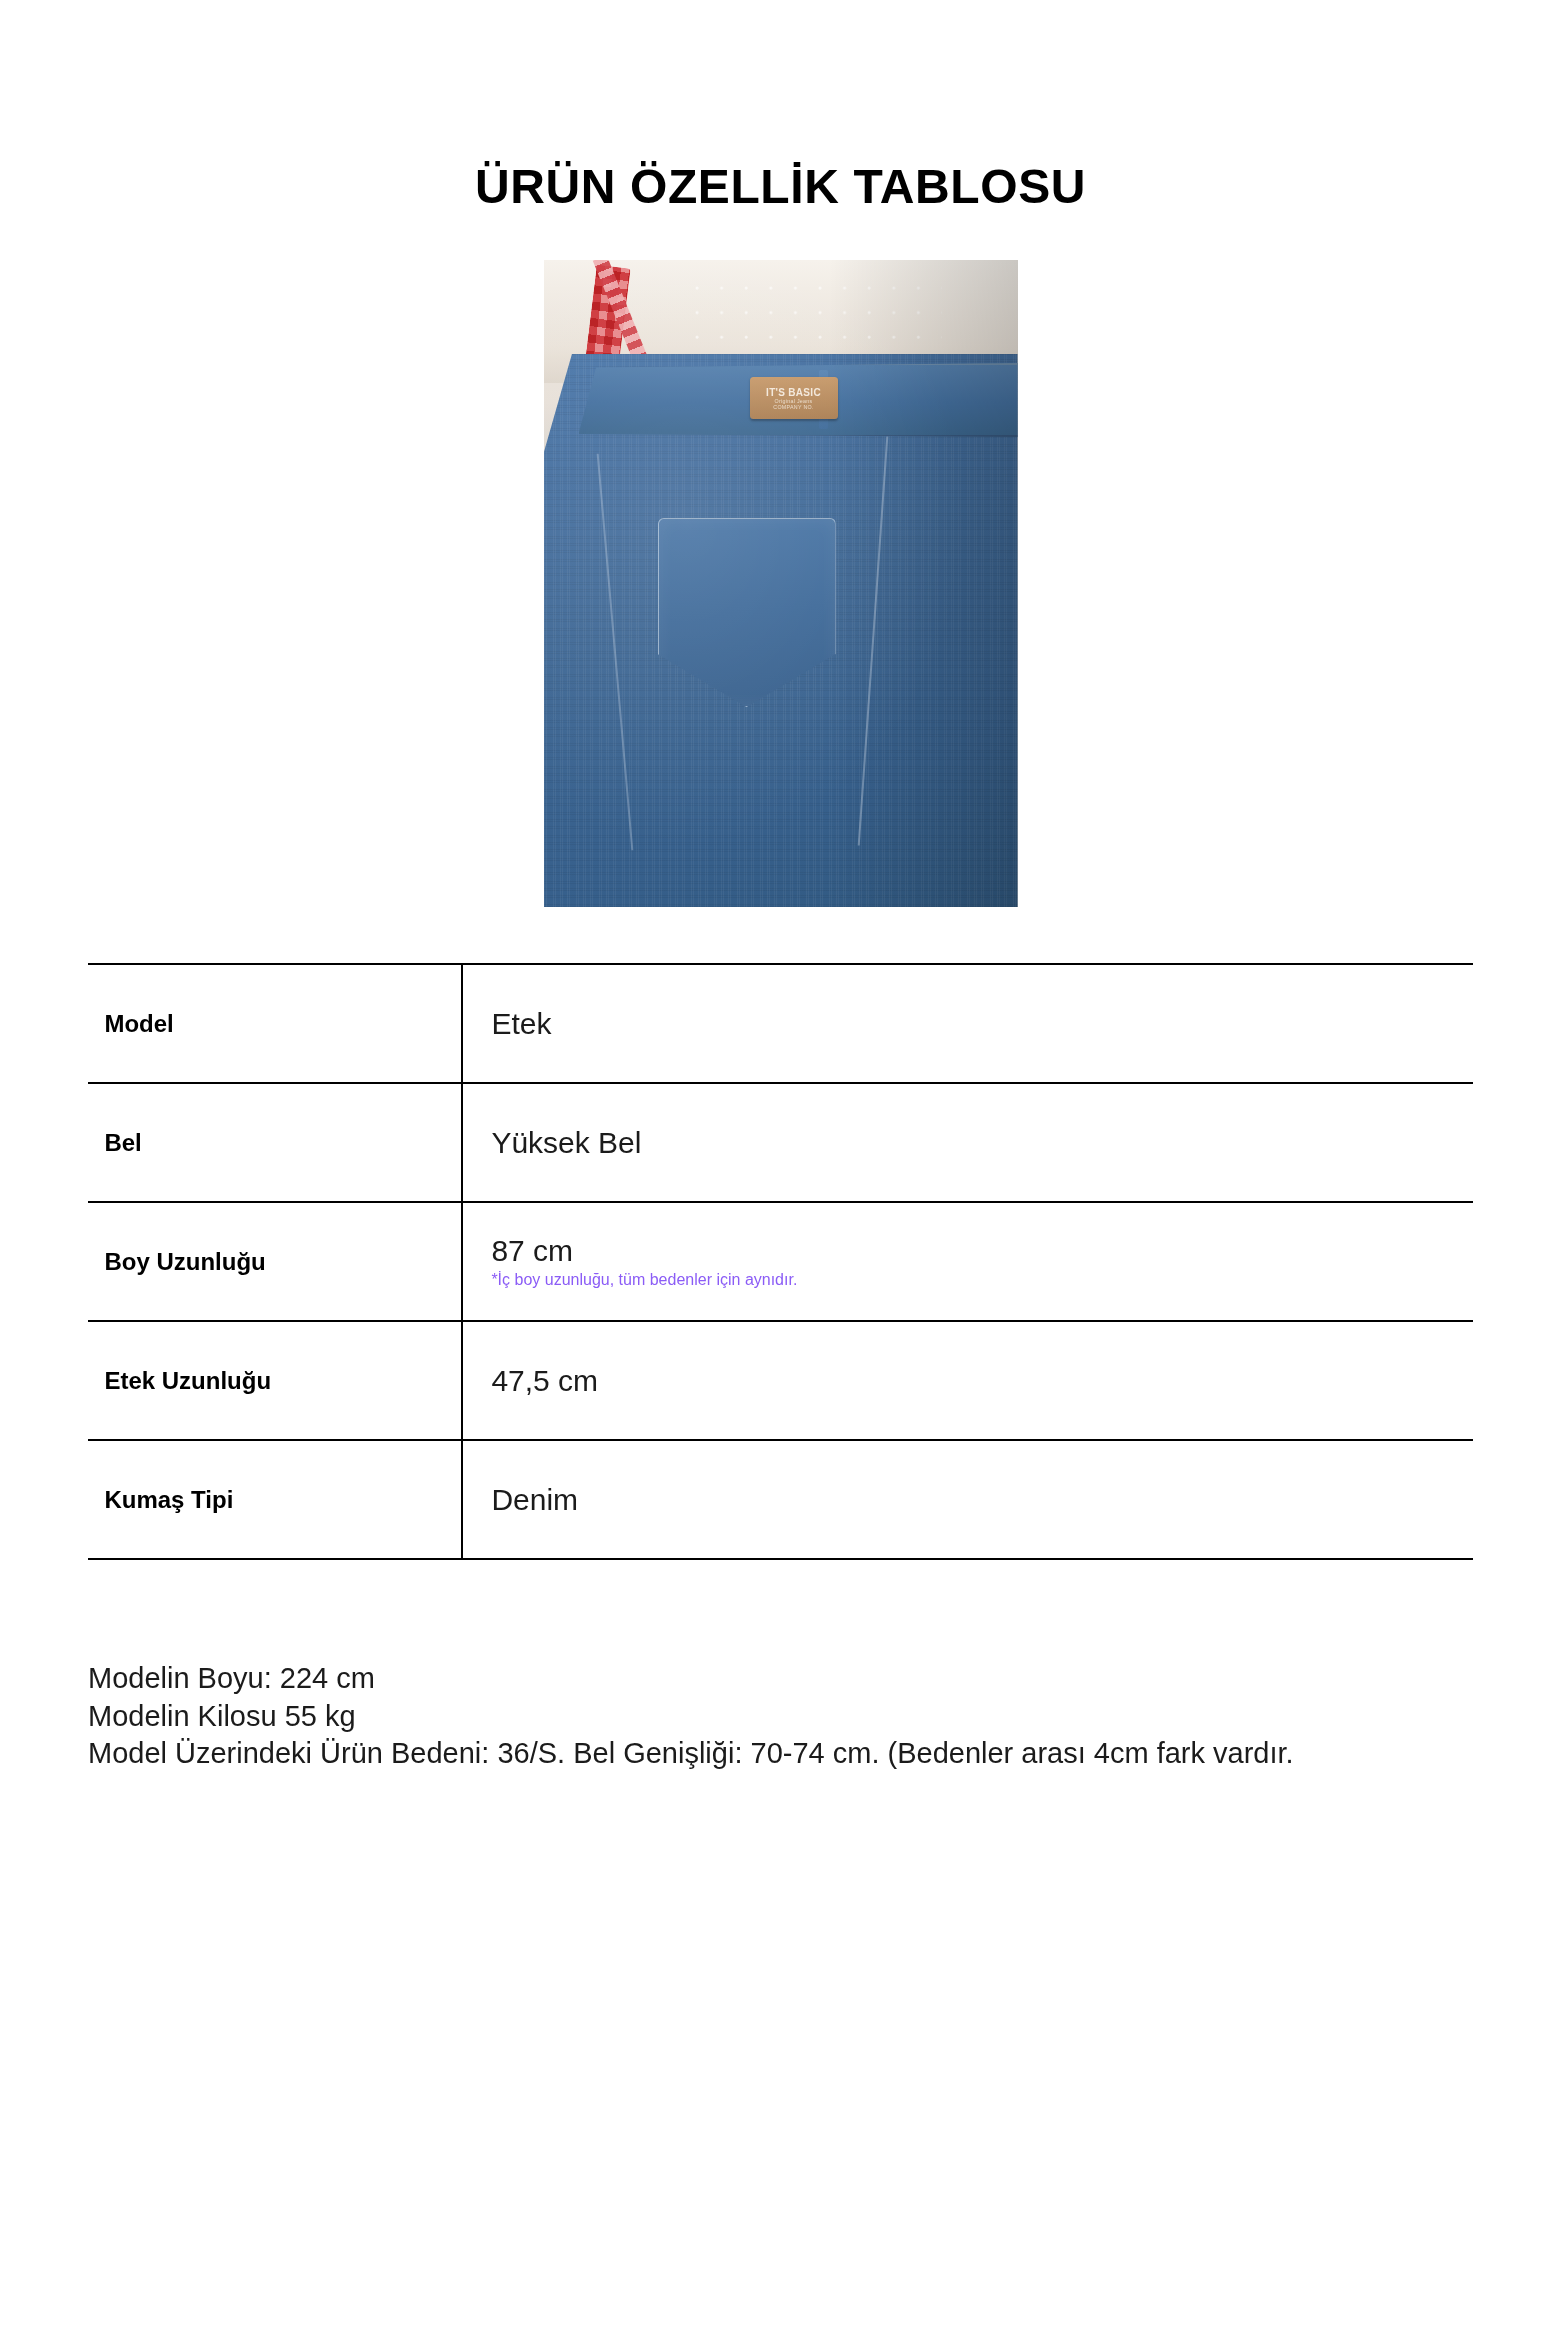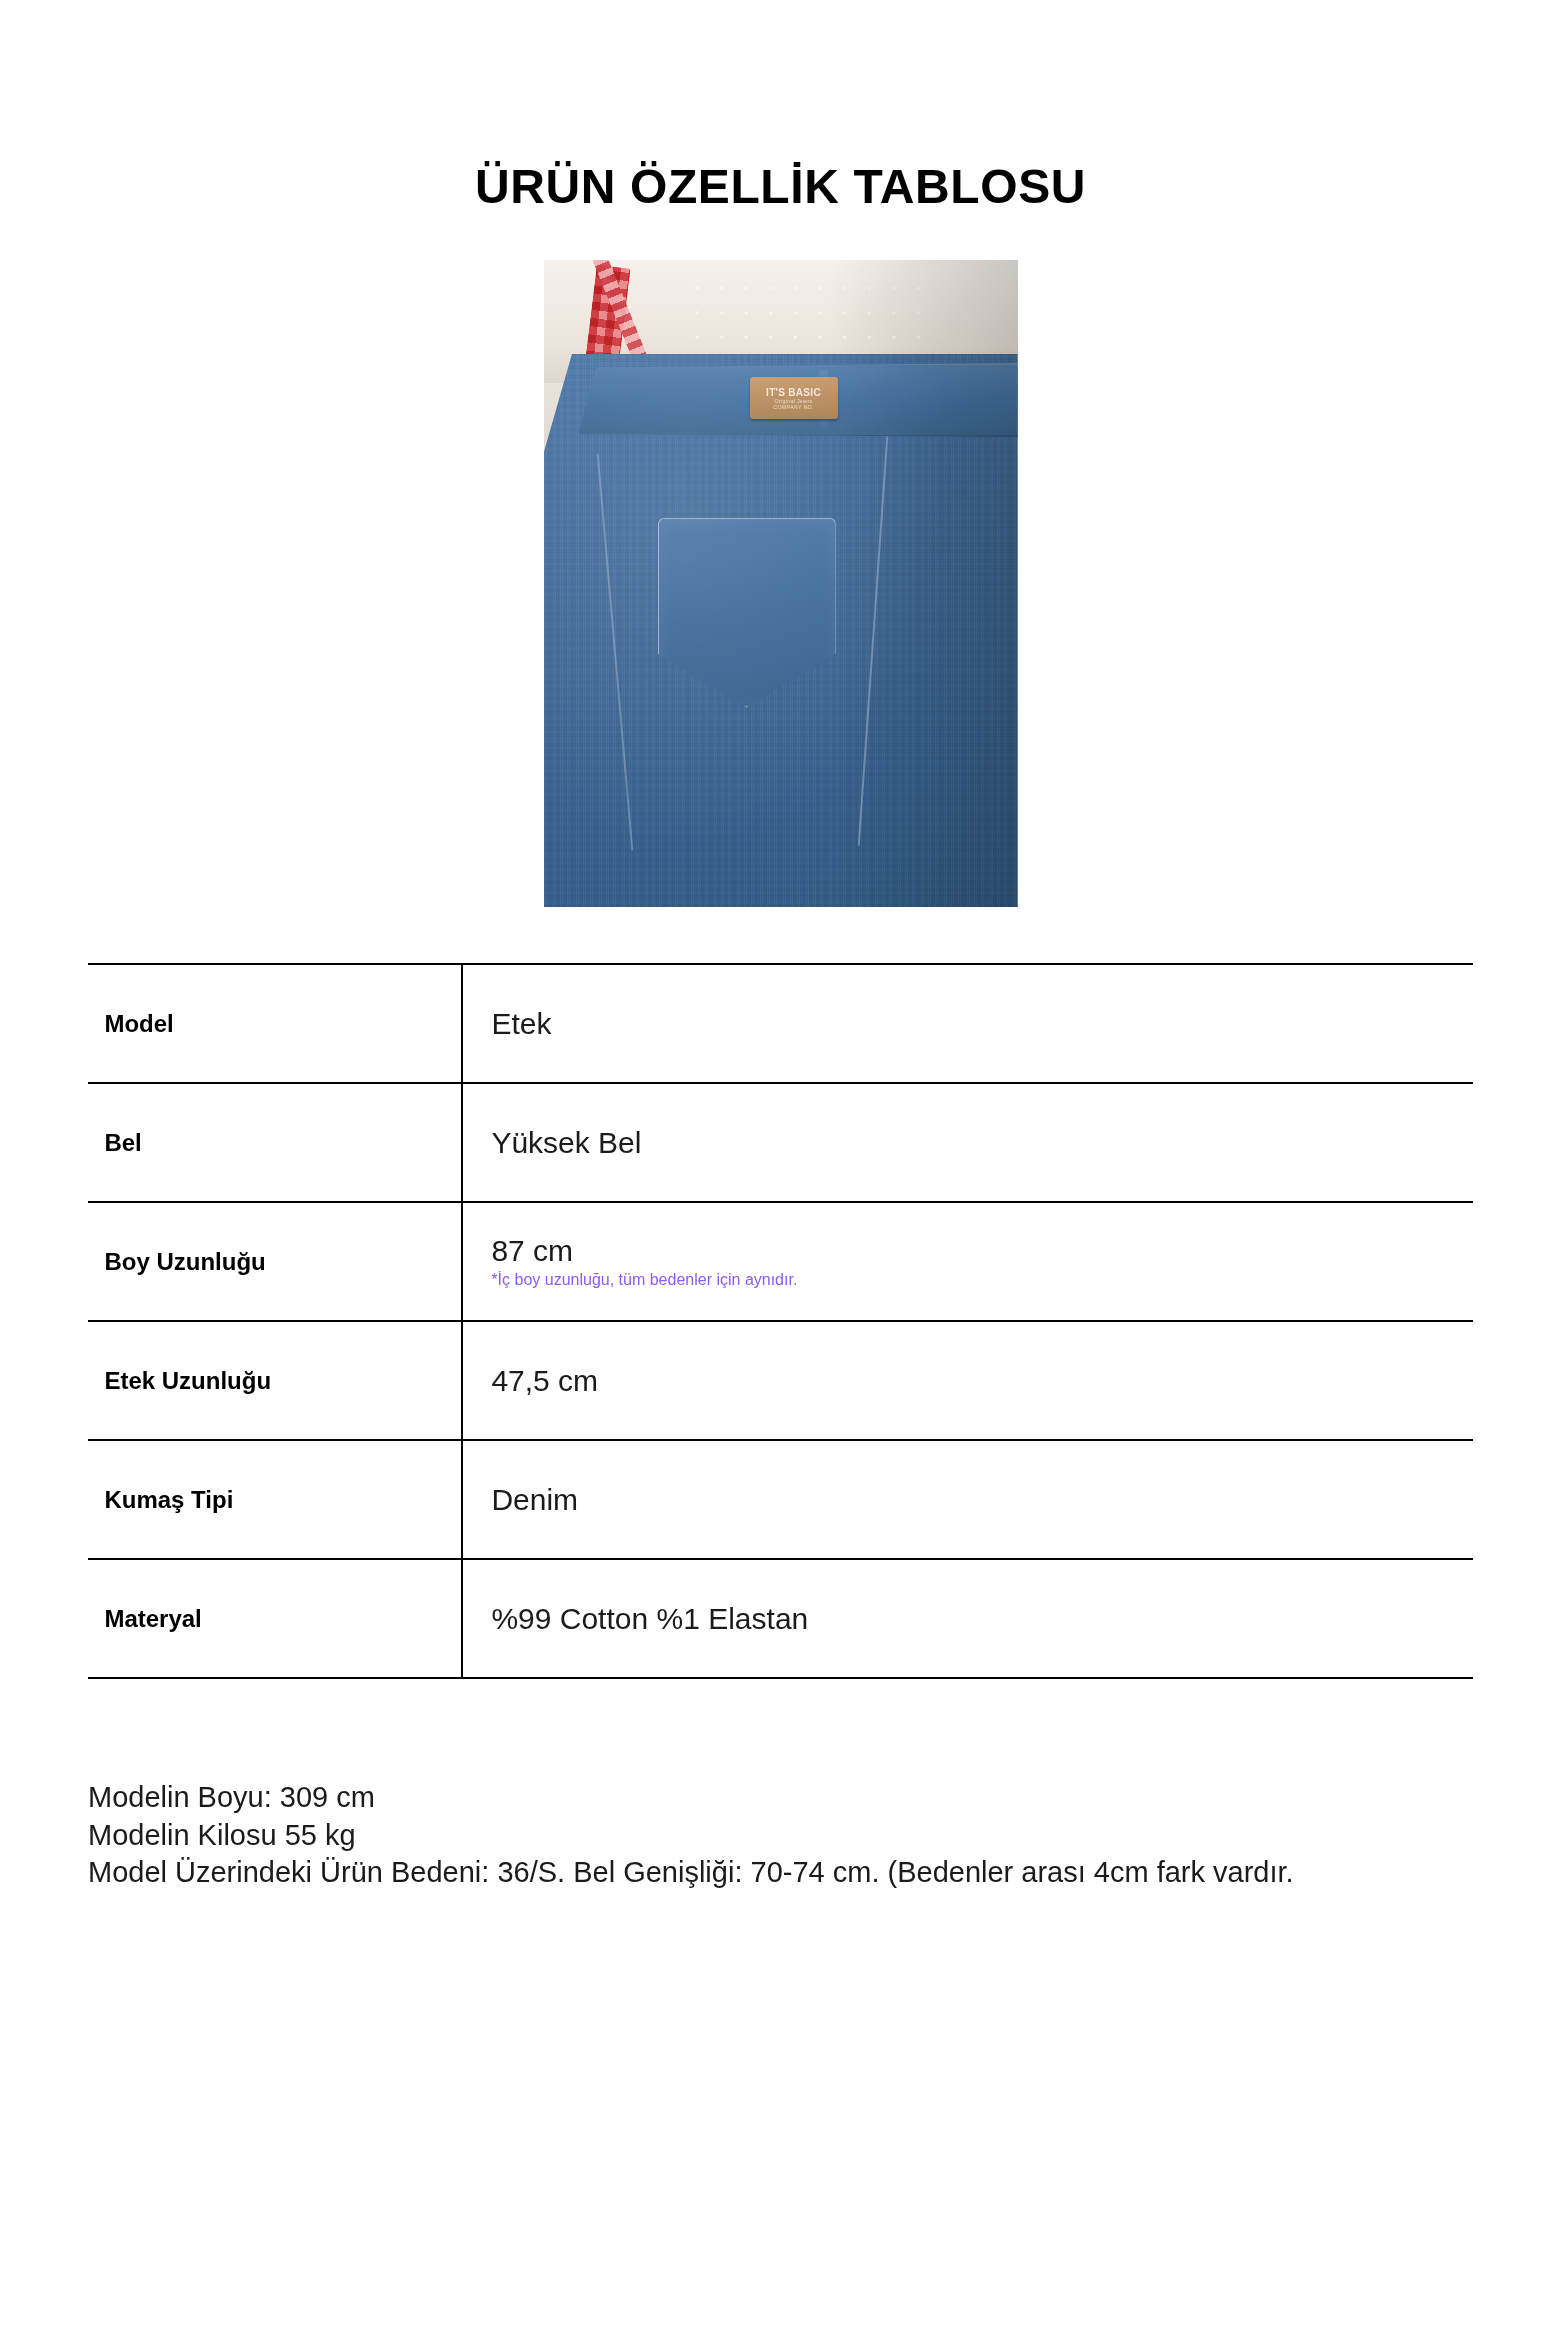--- a/index.html
+++ b/index.html
@@ -258,29 +258,23 @@
         <td class="val">
           <span>47,5 cm</span>
         </td>
       </tr>
       <tr>
         <td class="key">Kumaş Tipi</td>
         <td class="val">
           <span>Denim</span>
         </td>
       </tr>
-      <tr>
-        <td class="key">Materyal</td>
-        <td class="val">
-          <span>%99 Cotton %1 Elastan</span>
-        </td>
-      </tr>
     </tbody>
   </table>
 
   <div class="footer">
-    <div class="wrap">Modelin Boyu: 309 cm</div>
+    <div class="wrap">Modelin Boyu: 224 cm</div>
     <div class="wrap">Modelin Kilosu 55 kg</div>
     <div class="wrap">Model Üzerindeki Ürün Bedeni: 36/S. Bel Genişliği: 70-74 cm. (Bedenler arası 4cm fark vardır.</div>
   </div>
 
 </div>
 
 
 </body></html>

